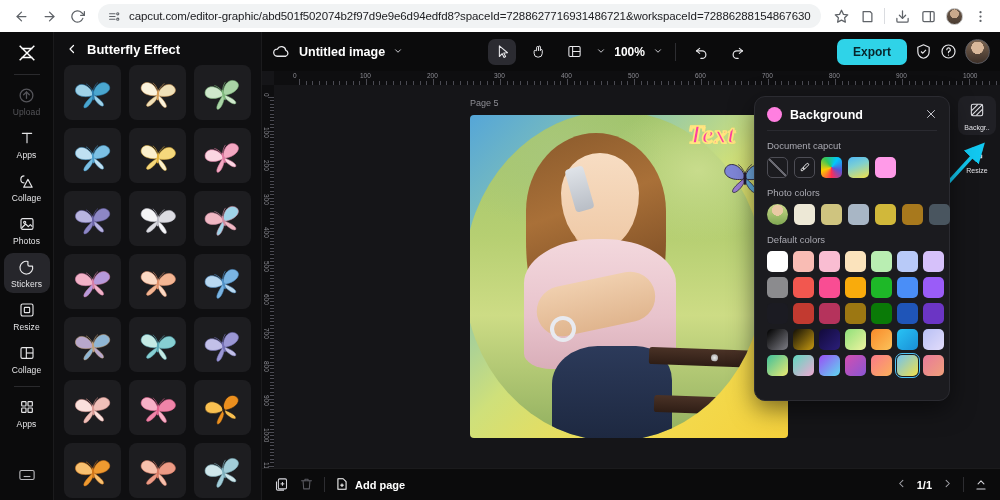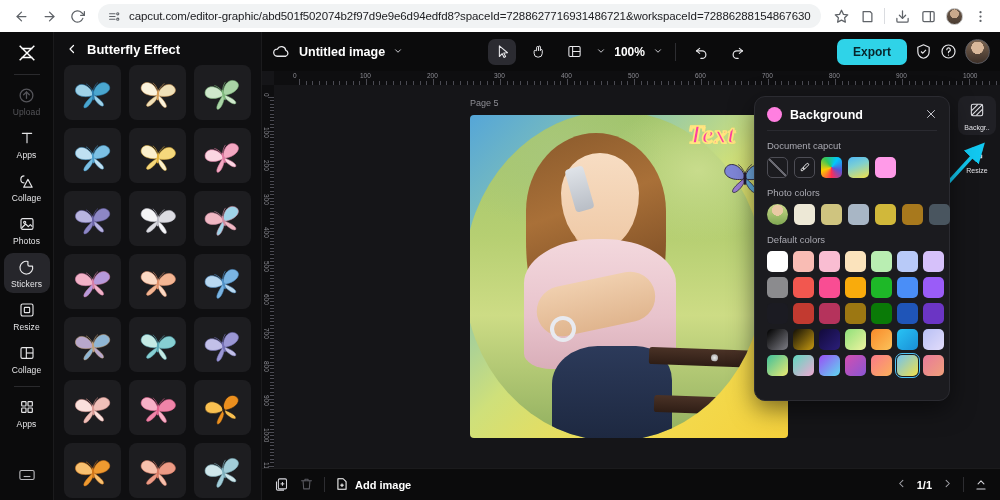--- a/index.html
+++ b/index.html
@@ -1156,21 +1156,21 @@
     </span>
     <span class="bb-div"></span>
     <span class="addpage">
       <span>
         <svg width="14" height="14" viewBox="0 0 24 24" fill="none" stroke="currentColor" stroke-width="1.8" stroke-linejoin="round">
             <path d="M5 3h9l5 5v13H5z"></path>
             <line x1="12" y1="11" x2="12" y2="17"></line>
             <line x1="9" y1="14" x2="15" y2="14"></line>
           </svg>
       </span>
-      <span>Add image</span>
+      <span>Add page</span>
     </span>
     <span class="bb-spacer"></span>
     <span class="chev">
       <svg width="11" height="11" viewBox="0 0 24 24" fill="none" stroke="currentColor" stroke-width="2.2" stroke-linecap="round" stroke-linejoin="round">
           <polyline points="15 5 8 12 15 19"></polyline>
         </svg>
     </span>
     <span class="pagecount">1/1</span>
     <span class="chev">
       <svg width="11" height="11" viewBox="0 0 24 24" fill="none" stroke="currentColor" stroke-width="2.2" stroke-linecap="round" stroke-linejoin="round">

